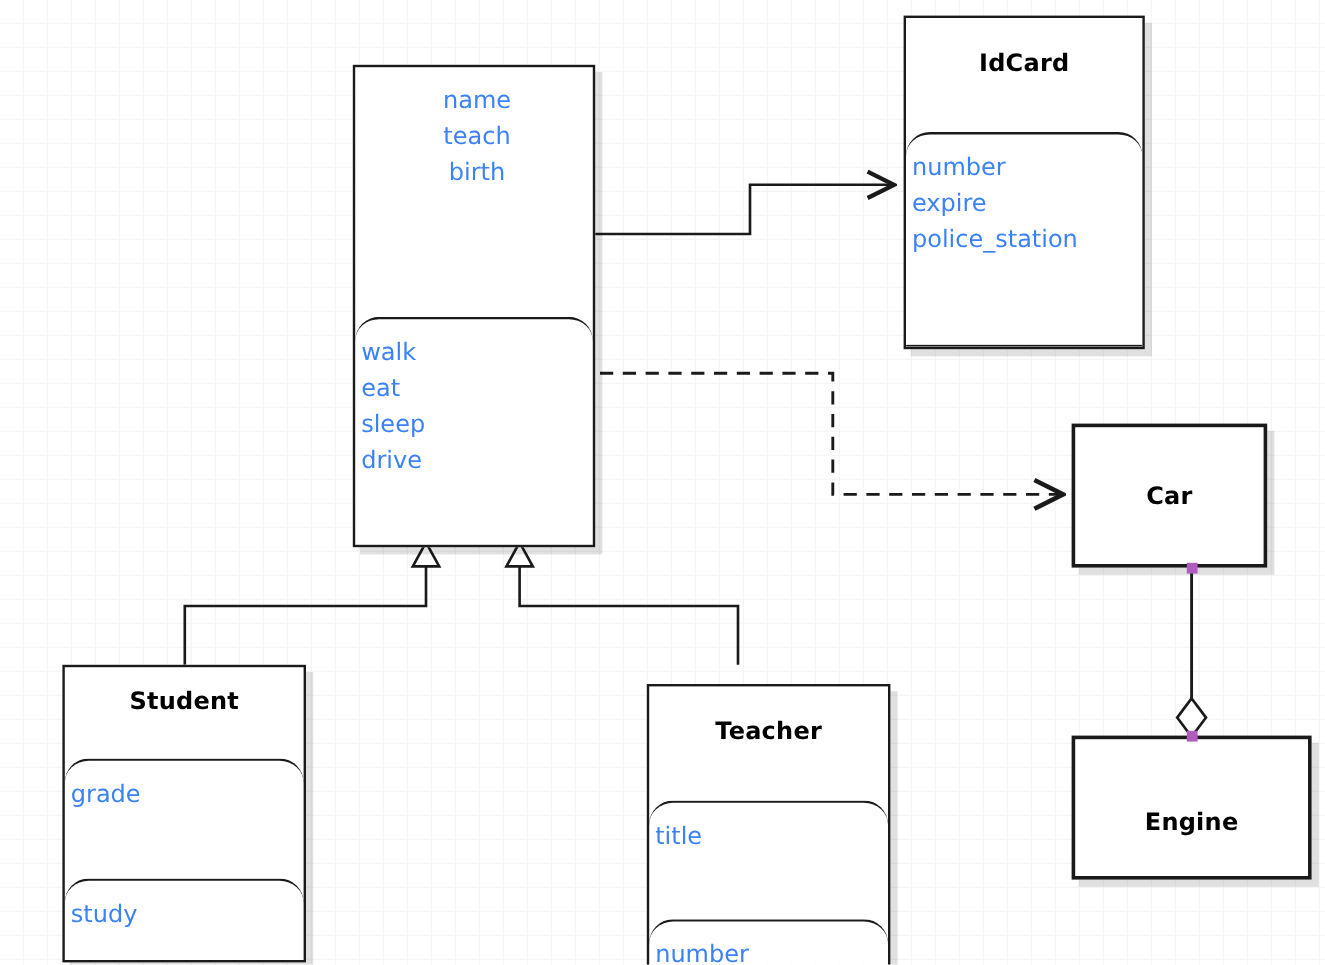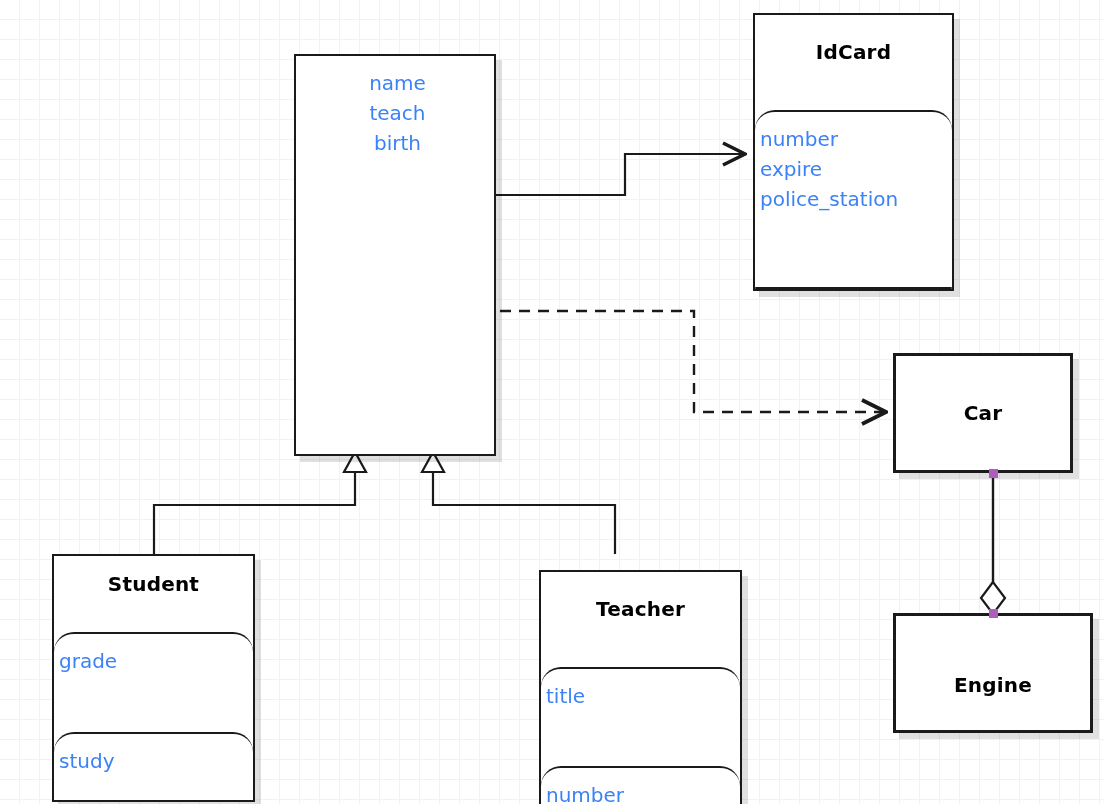--- a/index.html
+++ b/index.html
@@ -113,20 +113,26 @@
       <polygon points="993,582 981,598 993,614 1005,598" fill="#ffffff" stroke="#1a1a1a" stroke-width="2.2"></polygon>
     </g>
   </svg>
 
   <div class="uml-class" style="left:294px; top:54px; width:202px; height:402px;">
     <div class="compartment member-list" style="height:188px;text-align:center;">
       <div class="member">name</div>
       <div class="member">teach</div>
       <div class="member">birth</div>
     </div>
+    <div class="compartment member-list" style="flex:1;">
+      <div class="member">walk</div>
+      <div class="member">eat</div>
+      <div class="member">sleep</div>
+      <div class="member">drive</div>
+    </div>
   </div>
 
   <div class="uml-class" style="left:753px; top:13px; width:201px; height:278px;">
     <div class="compartment cls-title" style="height:76px;">
       <span>IdCard</span>
     </div>
     <div class="compartment member-list" style="height:160px;">
       <div class="member">number</div>
       <div class="member">expire</div>
       <div class="member">police_station</div>
@@ -151,21 +157,21 @@
       <span>Teacher</span>
     </div>
     <div class="compartment member-list" style="height:80px;">
       <div class="member">title</div>
     </div>
     <div class="compartment member-list" style="flex:1;">
       <div class="member">number</div>
     </div>
   </div>
 
-  <div class="uml-class selected" style="left:893px; top:353px; width:180px; height:120px;">
+  <div class="uml-class selected" style="left:893px; top:353px; width:163px; height:120px;">
     <div class="compartment cls-title" style="flex:1;">
       <span>Car</span>
     </div>
   </div>
 
   <div class="uml-class selected" style="left:893px; top:613px; width:200px; height:120px;">
     <div class="compartment cls-title" style="flex:1;margin-top:24px;">
       <span>Engine</span>
     </div>
   </div>

